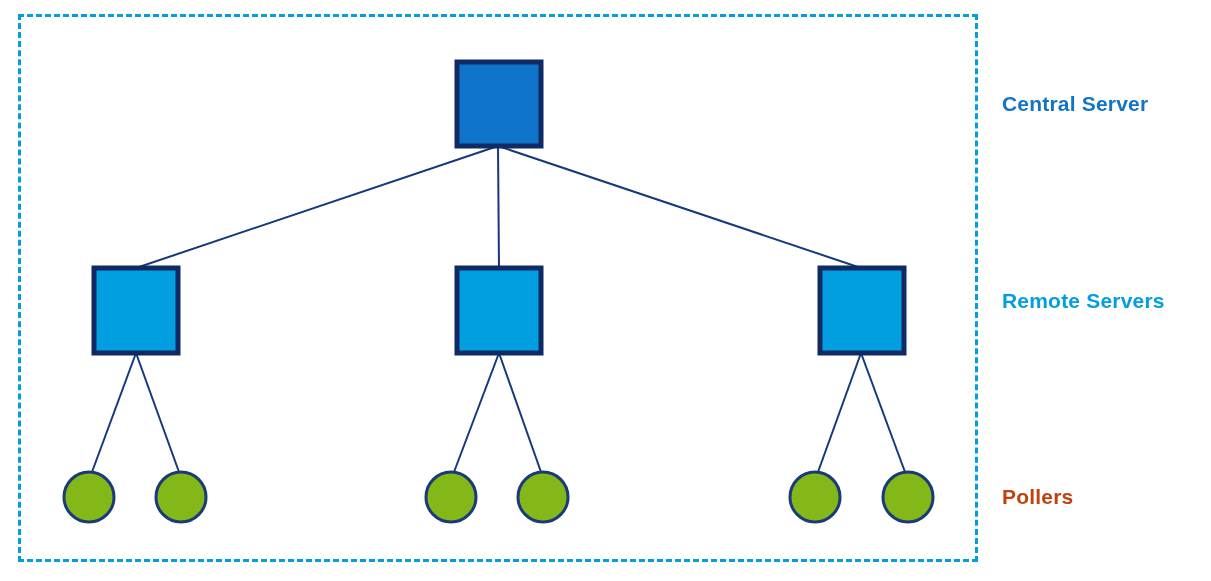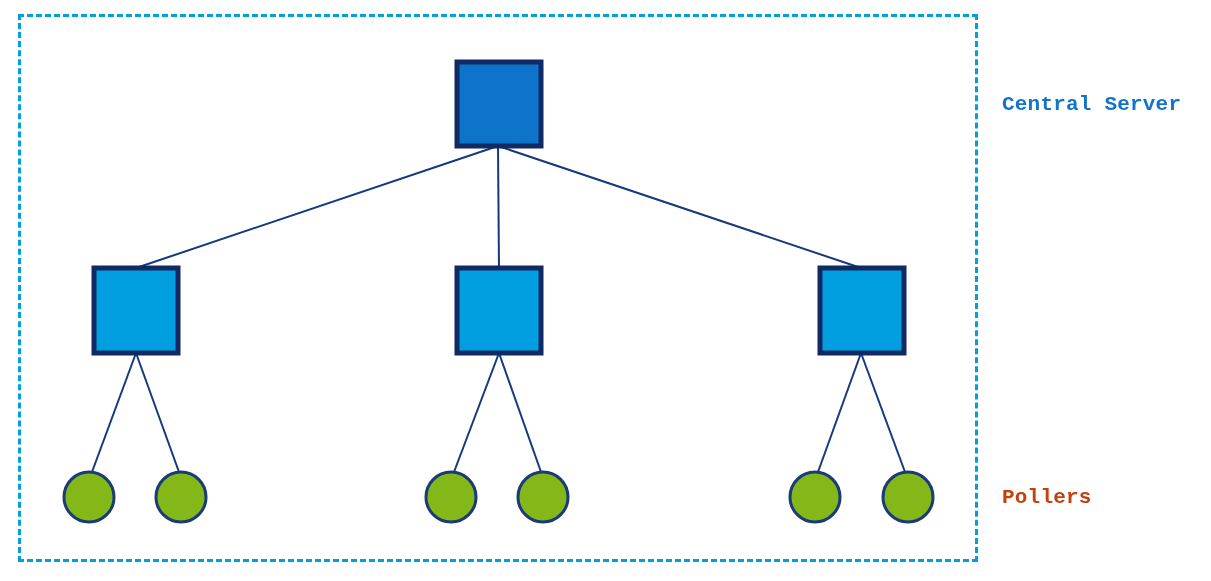--- a/index.html
+++ b/index.html
@@ -10,21 +10,20 @@
   body {
     width: 1211px;
     height: 581px;
     font-family: "Liberation Sans", sans-serif;
     overflow: hidden;
   }
   #stage {
     position: relative;
     width: 1211px;
     height: 581px;
-    font-family: Liberation Mono, monospace;
   }
   
   #boundary {
     position: absolute;
     left: 18px;
     top: 14px;
     width: 960px;
     height: 548px;
     border: 3px dashed #029fdf;
     box-sizing: border-box;
@@ -102,16 +101,17 @@
     <g>
       <circle cx="815" cy="497" r="25" fill="#84b818" stroke="#1b3b78" stroke-width="3"></circle>
     </g>
     <g>
       <circle cx="908" cy="497" r="25" fill="#84b818" stroke="#1b3b78" stroke-width="3"></circle>
     </g>
   </svg>
 
   <div class="tier-label" id="label-central">Central Server</div>
 
+  <div class="tier-label" id="label-remote">Remote Servers</div>
 
   <div class="tier-label" id="label-pollers">Pollers</div>
 
 </div>
 
 </body></html>

